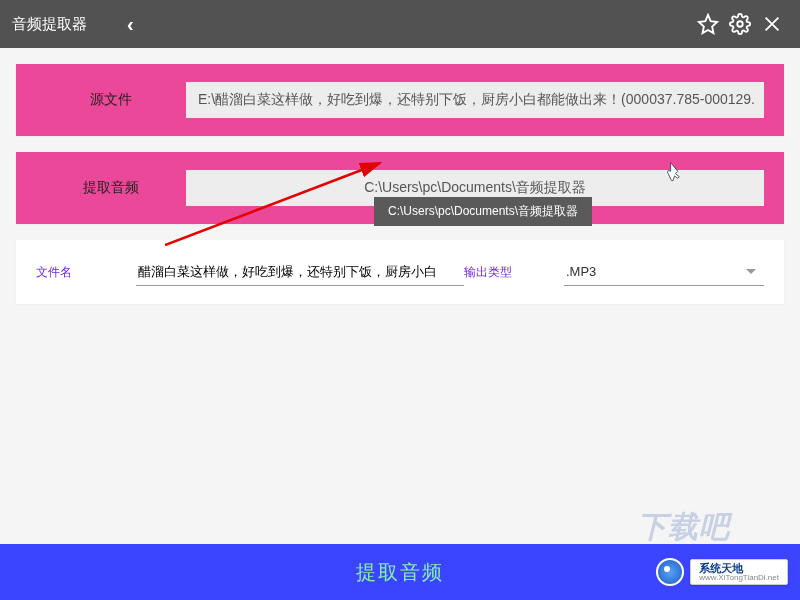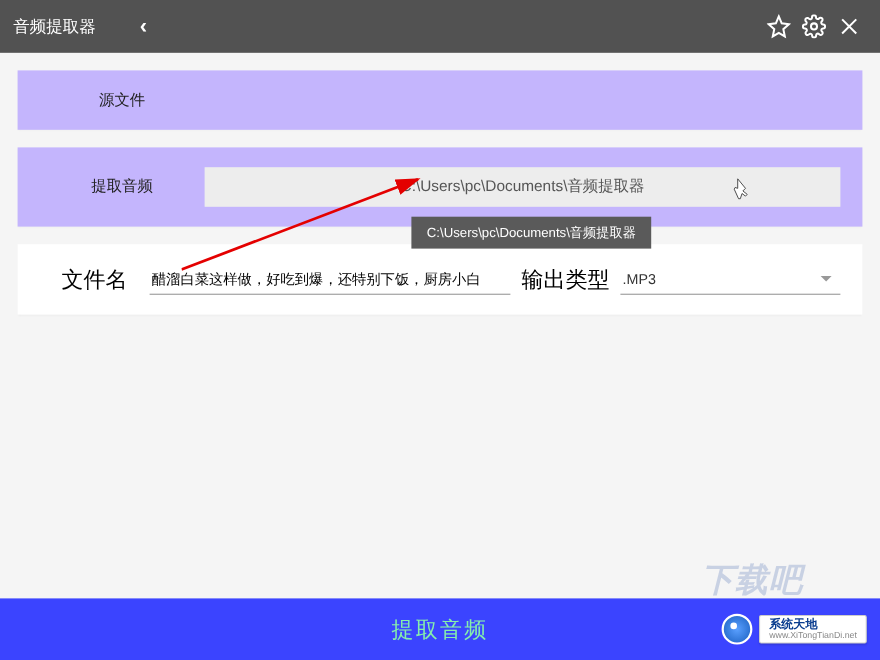--- a/index.html
+++ b/index.html
@@ -3,27 +3,27 @@
 <meta charset="utf-8">
 <style>
 *{box-sizing:border-box;margin:0;padding:0;font-family:"Microsoft YaHei",Arial,sans-serif}
 html,body{width:800px;height:600px;background:#f5f5f5;overflow:hidden;position:relative}
 .header{height:48px;background:#525252;display:flex;align-items:center;padding:0 12px;color:#fff}
 .title{font-size:15px;font-weight:400}
 .back{margin-left:40px;font-size:20px;font-weight:bold;cursor:pointer;line-height:1}
 .spacer{flex:1}
 .hicon{width:32px;height:32px;display:flex;align-items:center;justify-content:center;cursor:pointer;font-size:20px}
 .hicon svg{width:22px;height:22px;fill:none;stroke:#fff;stroke-width:2}
-.panel{background:#c4b5fd;margin:16px;padding:18px 20px;display:flex;align-items:center;box-shadow:0 1px 2px rgba(0,0,0,0.04)}
+.panel{background:#ec4899;margin:16px;padding:18px 20px;display:flex;align-items:center;box-shadow:0 1px 2px rgba(0,0,0,0.04)}
 .panel:first-of-type{margin-top:16px}
 .label{width:150px;text-align:center;font-size:14px;color:#222}
 .field{flex:1;height:36px;background:#ededed;color:#555;font-size:14px;display:flex;align-items:center;justify-content:center;padding:0 12px;overflow:hidden;white-space:nowrap;text-overflow:ellipsis;cursor:pointer}
 .field.left{justify-content:flex-start}
 .row3{background:#fff;margin:16px;padding:18px 20px;display:flex;align-items:center;box-shadow:0 1px 2px rgba(0,0,0,0.04)}
-.label2{width:100px;text-align:center;font-size:20px;color:#000000}
+.label2{width:100px;font-size:12px;color:#6d28d9}
 .input-line{flex:1;border:none;border-bottom:1px solid #999;font-size:13px;padding:6px 2px;background:transparent;outline:none;}
 .dropdown{width:200px;position:relative;border-bottom:1px solid #999;padding:6px 2px;font-size:13px;color:#333;cursor:pointer;display:flex;align-items:center}
 .dropdown .dval{flex:1}
 .caret{width:0;height:0;border-left:5px solid transparent;border-right:5px solid transparent;border-top:5px solid #999;margin-right:6px}
 .tooltip{position:absolute;left:374px;top:197px;background:#5a5a5a;color:#fff;font-size:12px;padding:6px 14px;white-space:nowrap;z-index:20}
 .cursor{position:absolute;left:663px;top:161px;z-index:25;font-size:18px;pointer-events:none}
 .cursor svg{width:20px;height:22px;fill:#fff;stroke:#000;stroke-width:1}
 .arrow{position:absolute;left:165px;top:155px;z-index:15;pointer-events:none}
 .bottom-btn{position:absolute;left:0;right:0;bottom:0;height:56px;background:#3b44ff;color:#86efac;font-size:20px;display:flex;align-items:center;justify-content:center;cursor:pointer;letter-spacing:2px}
 .watermark{position:absolute;right:12px;bottom:14px;z-index:30;display:flex;align-items:center;gap:6px;pointer-events:none}
@@ -54,20 +54,21 @@
   </span>
   <span class="hicon">
     <svg viewBox="0 0 24 24">
         <path d="M5 5l14 14M19 5L5 19"></path>
       </svg>
   </span>
 </div>
 
 <div class="panel">
   <div class="label">源文件</div>
+  <div class="field left">E:\醋溜白菜这样做，好吃到爆，还特别下饭，厨房小白都能做出来！(000037.785-000129.</div>
 </div>
 
 <div class="panel">
   <div class="label">提取音频</div>
   <div class="field">C:\Users\pc\Documents\音频提取器</div>
 </div>
 
 <div class="row3">
   <div class="label2">文件名</div>
   <input class="input-line" value="醋溜白菜这样做，好吃到爆，还特别下饭，厨房小白" style="">

